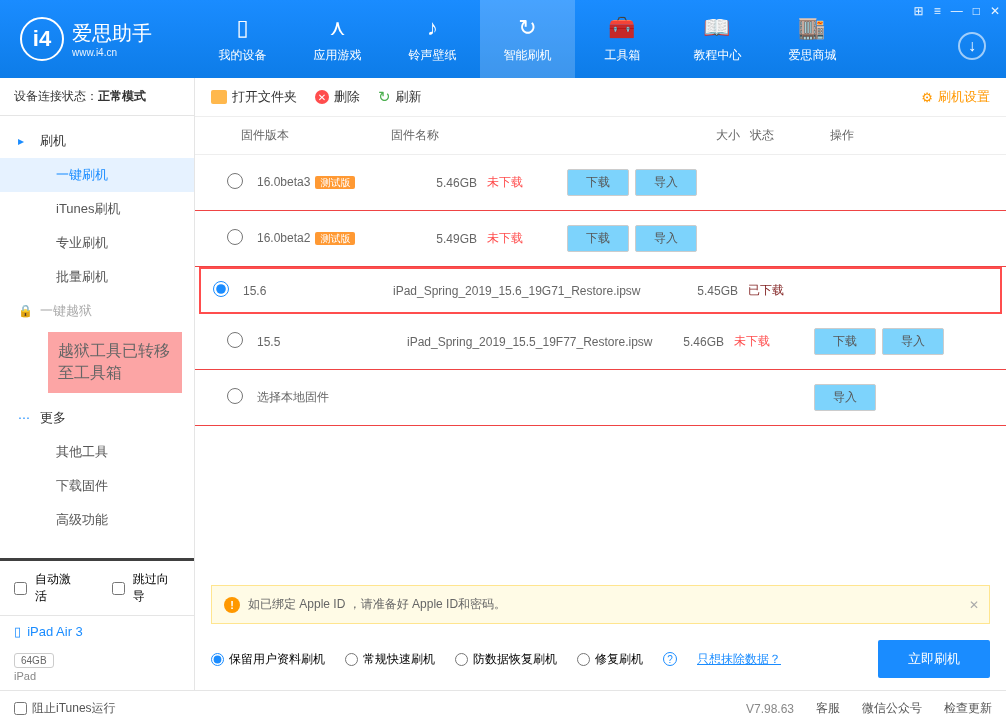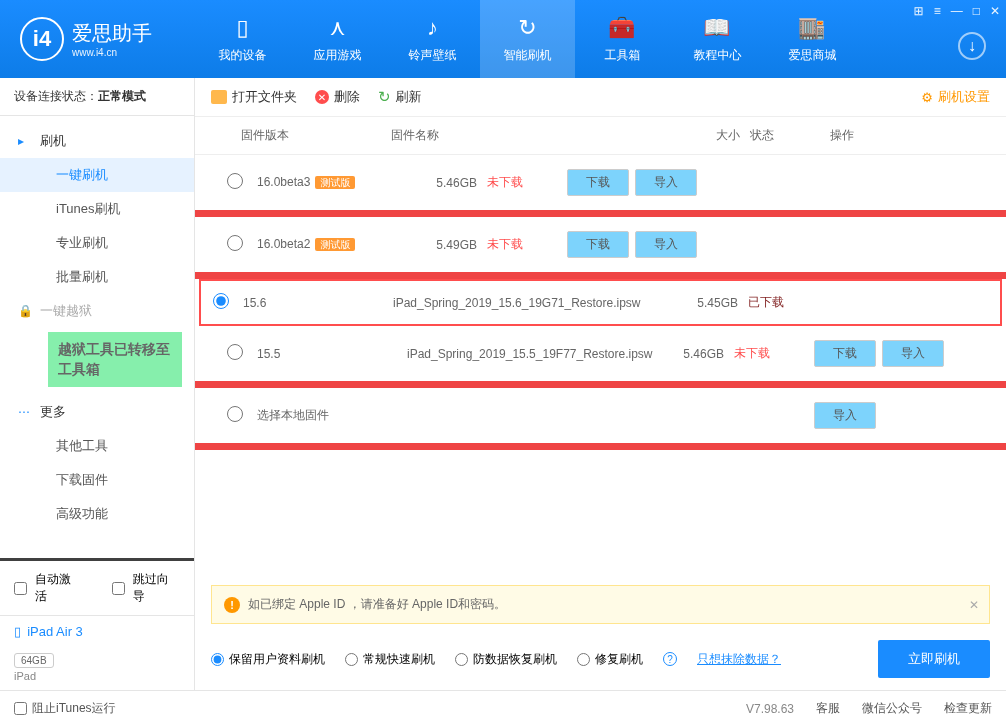--- a/index.html
+++ b/index.html
@@ -26,21 +26,21 @@
 .status-bar { padding: 10px 14px; font-size: 12px; color: #333; border-bottom: 1px solid #e5e5e5; }
 .status-bar .mode { font-weight: bold; }
 
 .side-nav { flex: 1; overflow-y: auto; padding-top: 8px; }
 .side-group { padding: 8px 20px 8px 40px; font-size: 13px; color: #333; display: flex; align-items: center; gap: 8px; position: relative; }
 .side-group .gicon { position: absolute; left: 18px; color: #1a8cff; font-size: 12px; }
 .side-group.disabled .gicon { color: #aaa; }
 .side-group.disabled { color: #aaa; }
 .side-item { padding: 8px 20px 8px 56px; font-size: 13px; color: #555; cursor: pointer; }
 .side-item.active { background: #e6f2ff; color: #1a8cff; }
-.side-note { margin: 4px 12px 8px 48px; padding: 8px 10px; background: #86efac; font-size: 14px; color: #666; line-height: 1.4; font-weight: bold; }
+.side-note { margin: 4px 12px 8px 48px; padding: 8px 10px; background: #fca5a5; font-size: 16px; color: #666; line-height: 1.4; }
 
 .sidebar-bottom { border-top: 3px solid #404040; }
 .auto-row { display: flex; align-items: center; padding: 10px 14px; font-size: 12px; gap: 6px; }
 .auto-row input { margin-right: 2px; }
 .device-row { padding: 8px 14px; border-top: 1px solid #e5e5e5; }
 .device-row .dname { color: #1a8cff; font-size: 13px; display: flex; align-items: center; gap: 6px; }
 .device-row .dcap { display: inline-block; border: 1px solid #ccc; border-radius: 3px; padding: 1px 6px; font-size: 10px; color: #666; margin-top: 14px; }
 .device-row .dtype { font-size: 11px; color: #888; margin-top: 2px; }
 
 .main { flex: 1; display: flex; flex-direction: column; }
@@ -54,21 +54,21 @@
 
 .table-head { display: flex; padding: 10px 16px; font-size: 12px; color: #666; border-bottom: 1px solid #eee; }
 .col-radio { width: 30px; }
 .col-ver { width: 150px; }
 .col-name { flex: 1; }
 .col-size { width: 80px; text-align: right; padding-right: 10px; }
 .col-status { width: 80px; }
 .col-ops { width: 160px; }
 
 .table-body { }
-.row { display: flex; align-items: center; padding: 14px 32px; font-size: 12px; color: #666; border-bottom: 7px solid #ef4444; }
+.row { display: flex; align-items: center; padding: 14px 32px; font-size: 12px; color: #666; border-bottom: 1px solid #ef4444; }
 .row.highlighted { border: 2px solid #ff4d4d; margin: 0 4px; padding: 12px 12px; }
 .row input[type=radio] { width: 16px; height: 16px; accent-color: #1a8cff; }
 .badge { background: #ff9933; color: #fff; font-size: 10px; padding: 1px 5px; border-radius: 2px; margin-left: 5px; }
 .status-not { color: #ff4d4d; }
 .status-done { color: #7f1d1d; font-family: Liberation Mono, monospace; }
 .btn { border: 1px solid #ccc; background: #7dd3fc; padding: 4px 18px; font-size: 12px; color: #555; cursor: pointer; border-radius: 2px; margin-right: 6px; }
 
 .alert-bar { margin: 10px 16px 8px 16px; padding: 10px 12px; background: #fffbe6; border: 1px solid #ffe58f; font-size: 12px; color: #666; display: flex; align-items: center; gap: 8px; position: relative; }
 .alert-bar .warn-ic { width: 16px; height: 16px; background: #ff9800; border-radius: 50%; color: #fff; display: flex; align-items: center; justify-content: center; font-size: 11px; font-weight: bold; }
 .alert-bar .close { position: absolute; right: 10px; cursor: pointer; color: #aaa; }

